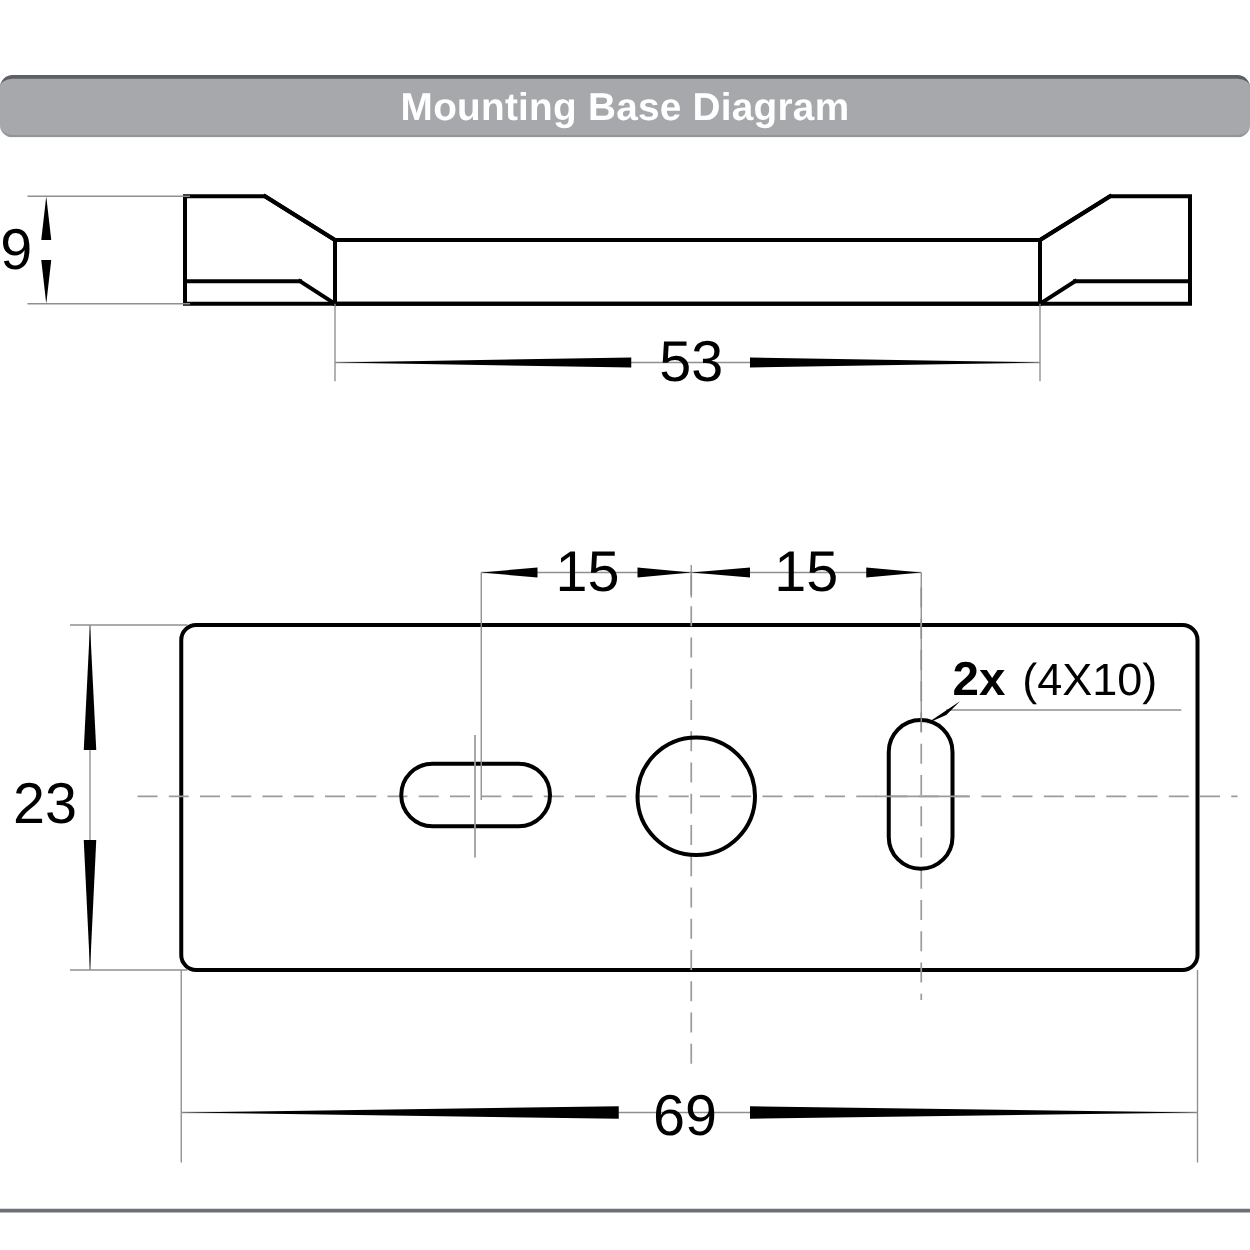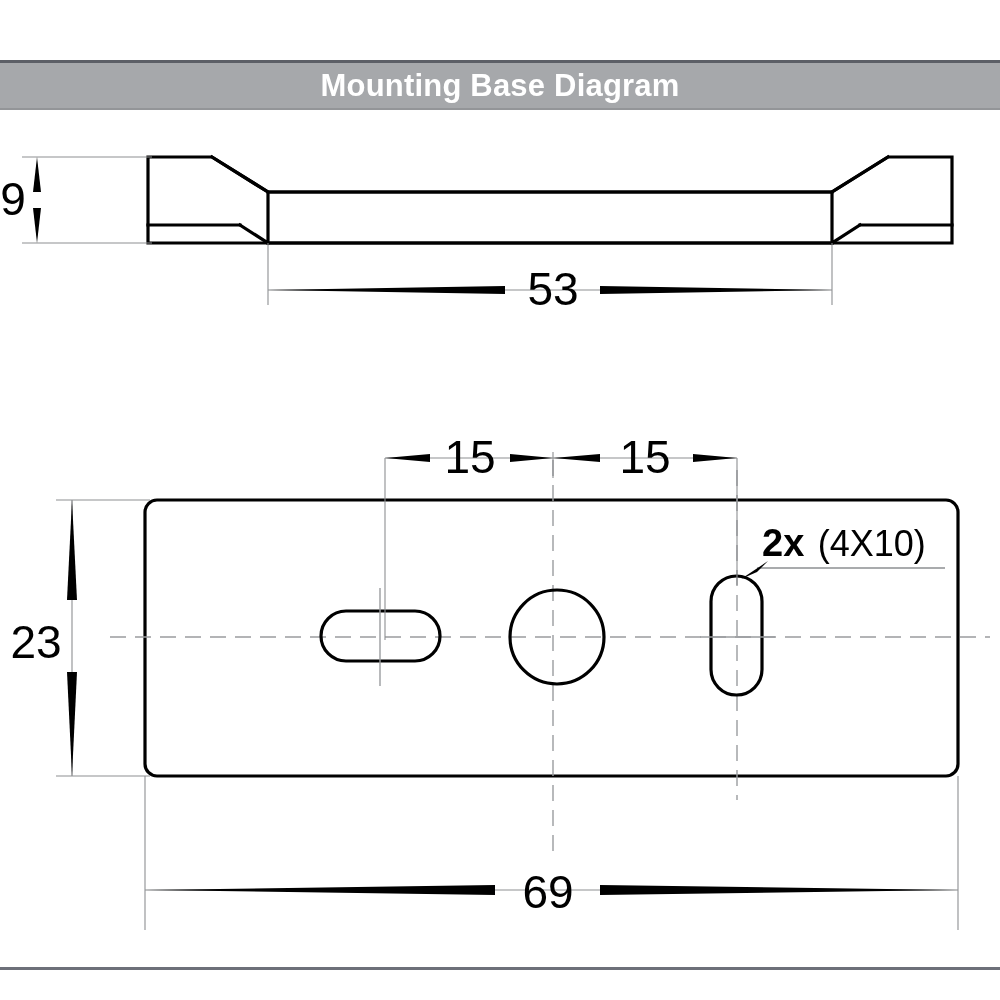--- a/index.html
+++ b/index.html
@@ -27,20 +27,21 @@
     top: 60px;
     width: 1000px;
     height: 50px;
     background: #a6a8ab;
     border-top: 3px solid #5c5f66;
     border-bottom: 2px solid #939598;
     box-sizing: border-box;
     display: flex;
     align-items: center;
     justify-content: center;
+    border-radius: 10px;
   }
   #header-title {
     color: #ffffff;
     font-size: 31px;
     font-weight: bold;
     letter-spacing: 0.2px;
     line-height: 1;
     font-family: "Liberation Sans", sans-serif;
     white-space: nowrap;
   }

